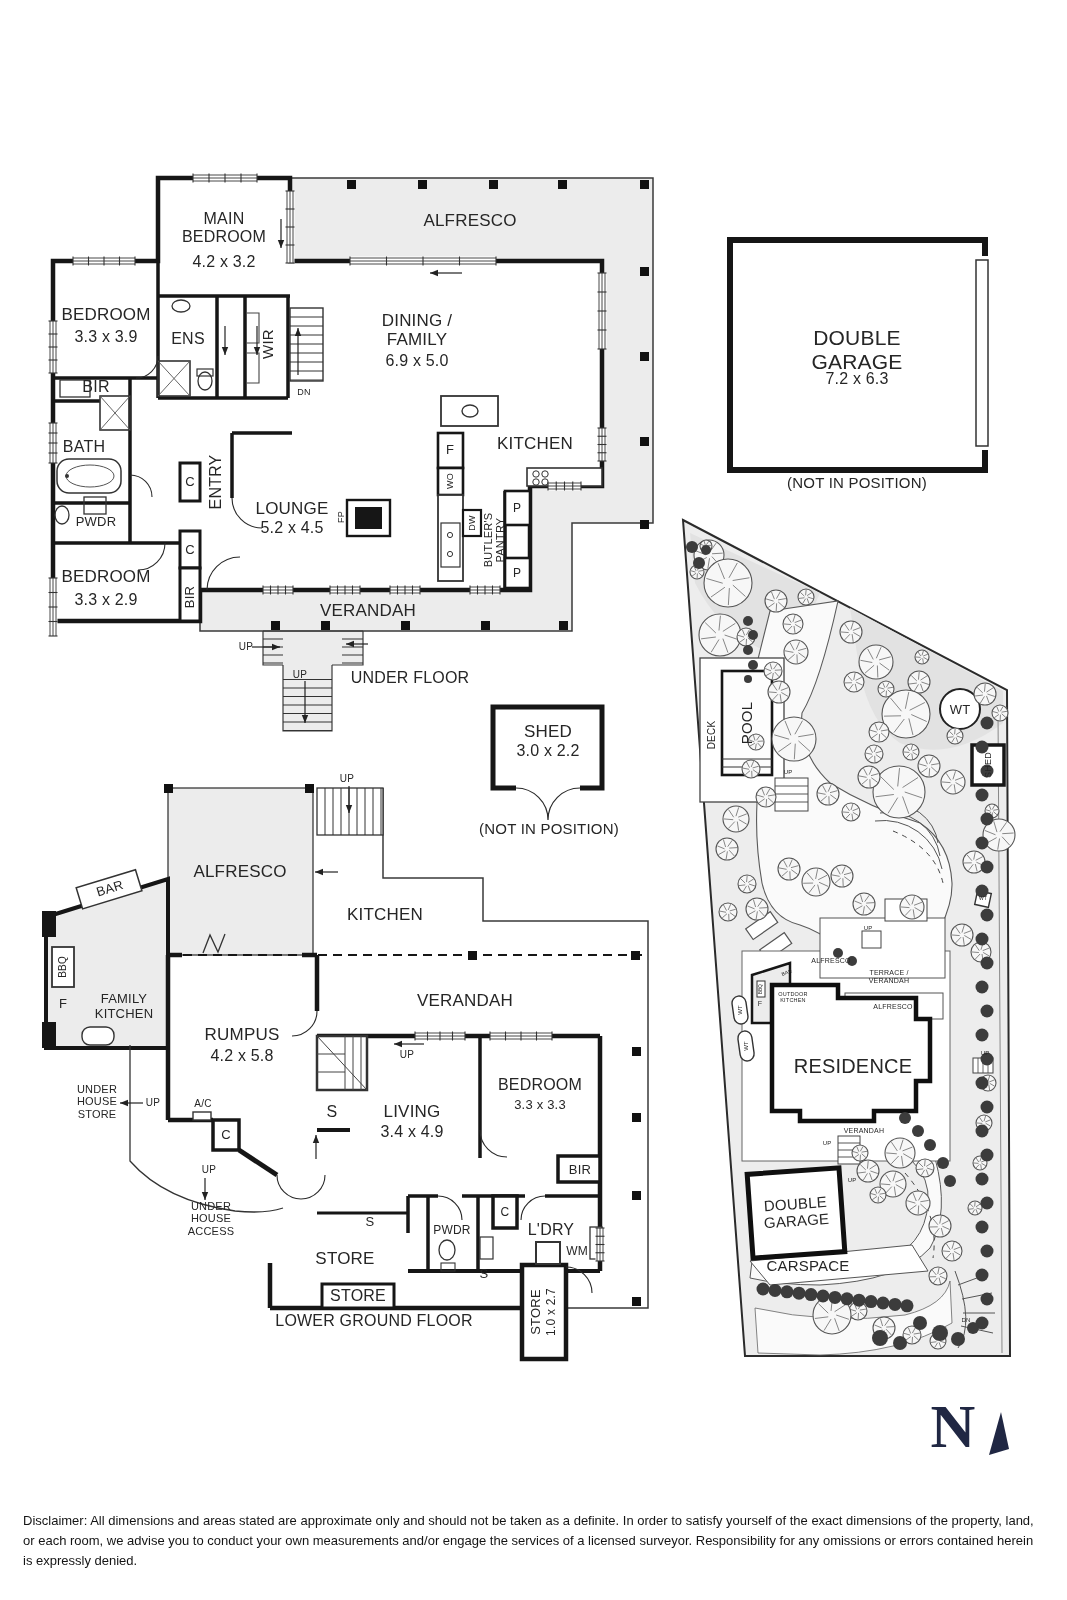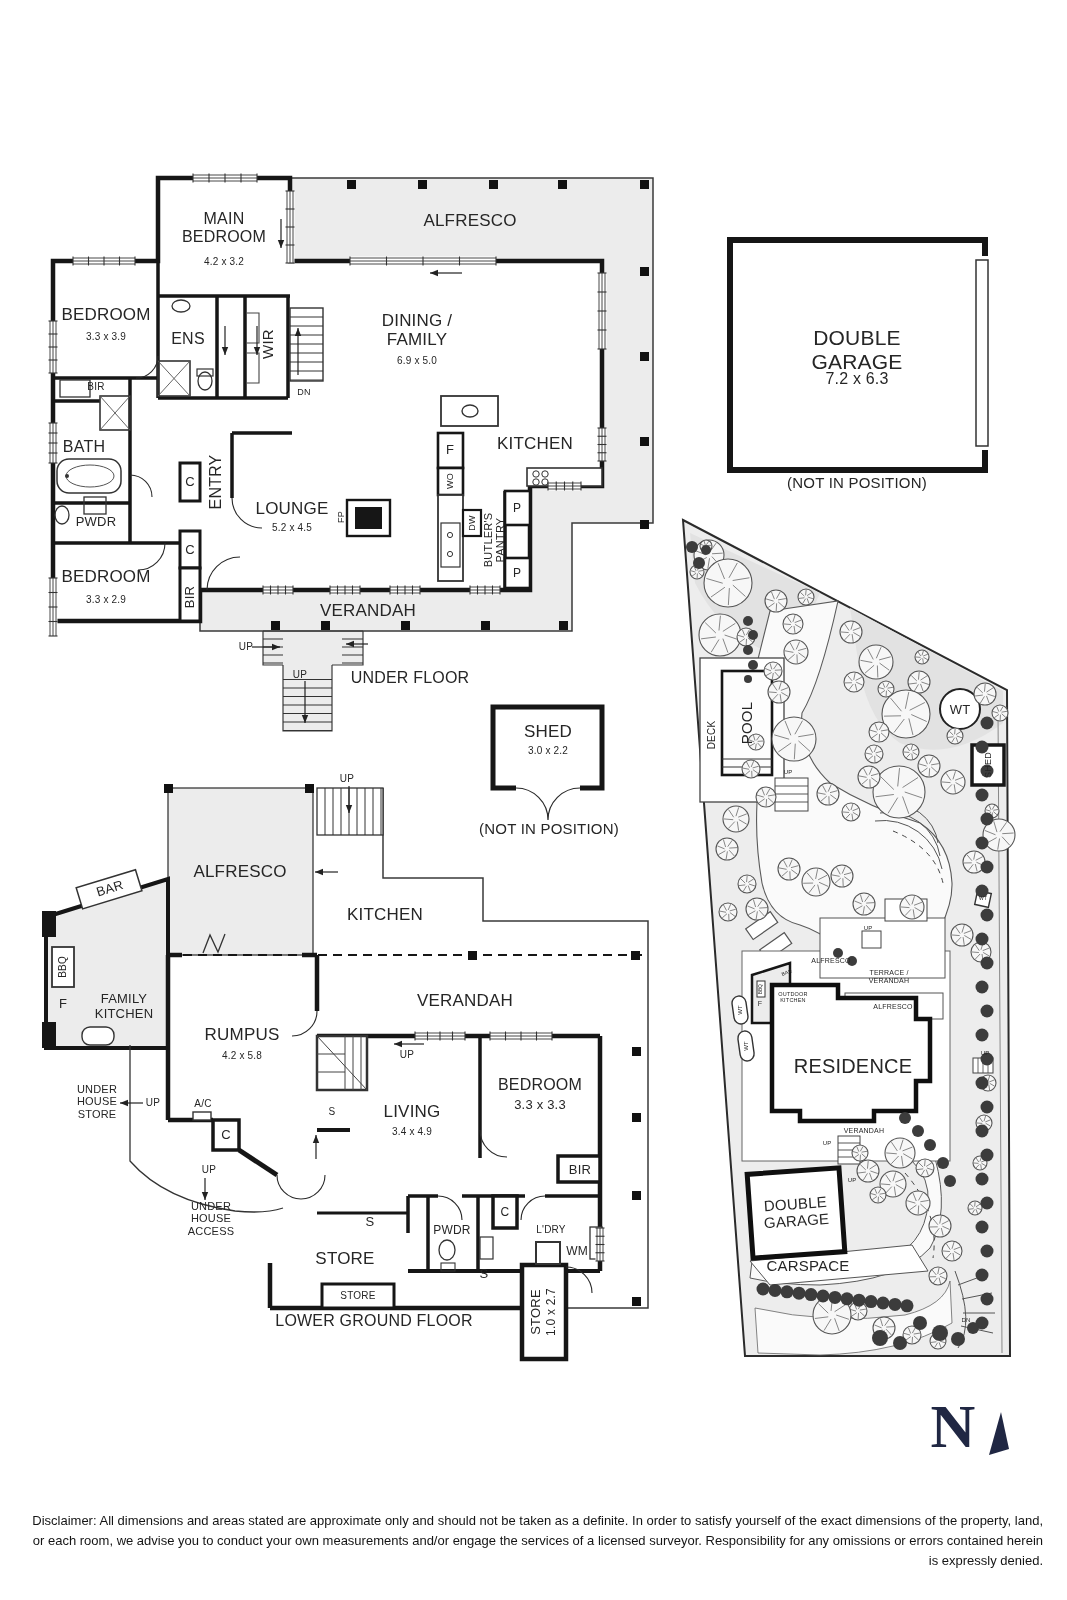--- a/index.html
+++ b/index.html
@@ -6,26 +6,26 @@
   #stage{position:relative;width:1067px;height:1588px;background:#ffffff;overflow:hidden;
          font-family:"Liberation Sans",sans-serif;margin-top:23px;}
   #plan{position:absolute;left:0;top:0;}
   .lbl{position:absolute;transform:translate(-50%,-50%);color:#262626;white-space:pre-line;
        text-align:center;line-height:1.13;letter-spacing:.2px;font-family:"Liberation Sans",sans-serif;}
   .r90{transform:translate(-50%,-50%) rotate(-90deg);}
   .rn17{transform:translate(-50%,-50%) rotate(-17deg);}
   .rn20{transform:translate(-50%,-50%) rotate(-20deg);}
   .rn4{transform:translate(-50%,-50%) rotate(-4deg);}
   .s5{font-size:5px}.s6{font-size:6px}.s7{font-size:7px}.s9{font-size:9px}
-  .s10{font-size:10px}.s11{font-size:11px}.s12{font-size:12px}.s13{font-size:13px}.s14{font-size:10px}
+  .s10{font-size:10px}.s11{font-size:11px}.s12{font-size:12px}.s13{font-size:13px}.s14{font-size:16px}
   .s15{font-size:15px}.s16{font-size:16px}.s17{font-size:17px}
   .s20{font-size:20px}.s21{font-size:21px}
   .north{font-family:"Liberation Serif",serif;font-weight:bold;color:#202743;}
   .disclaimer{position:absolute;left:23px;top:1488px;width:1020px;font-size:13px;line-height:1.55;
-       text-align:right;color:#141414;letter-spacing:0;}
+       text-align:left;color:#141414;letter-spacing:0;}
 </style>
 </head>
 <body>
 
 <div id="stage">
 <svg id="plan" width="1067" height="1600" viewBox="0 0 1067 1600">
 
   <g id="g-gf">
 
     <rect x="290" y="155" width="363" height="83" fill="#ececec"></rect>

